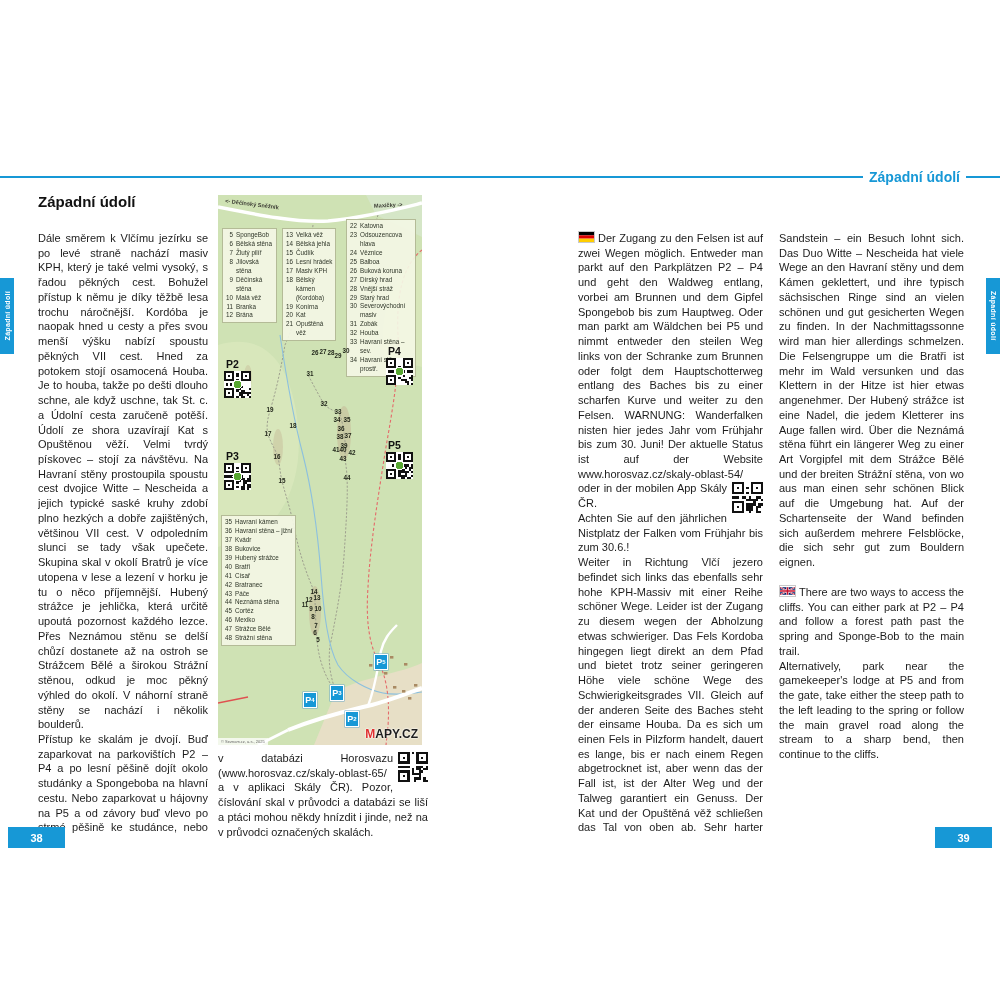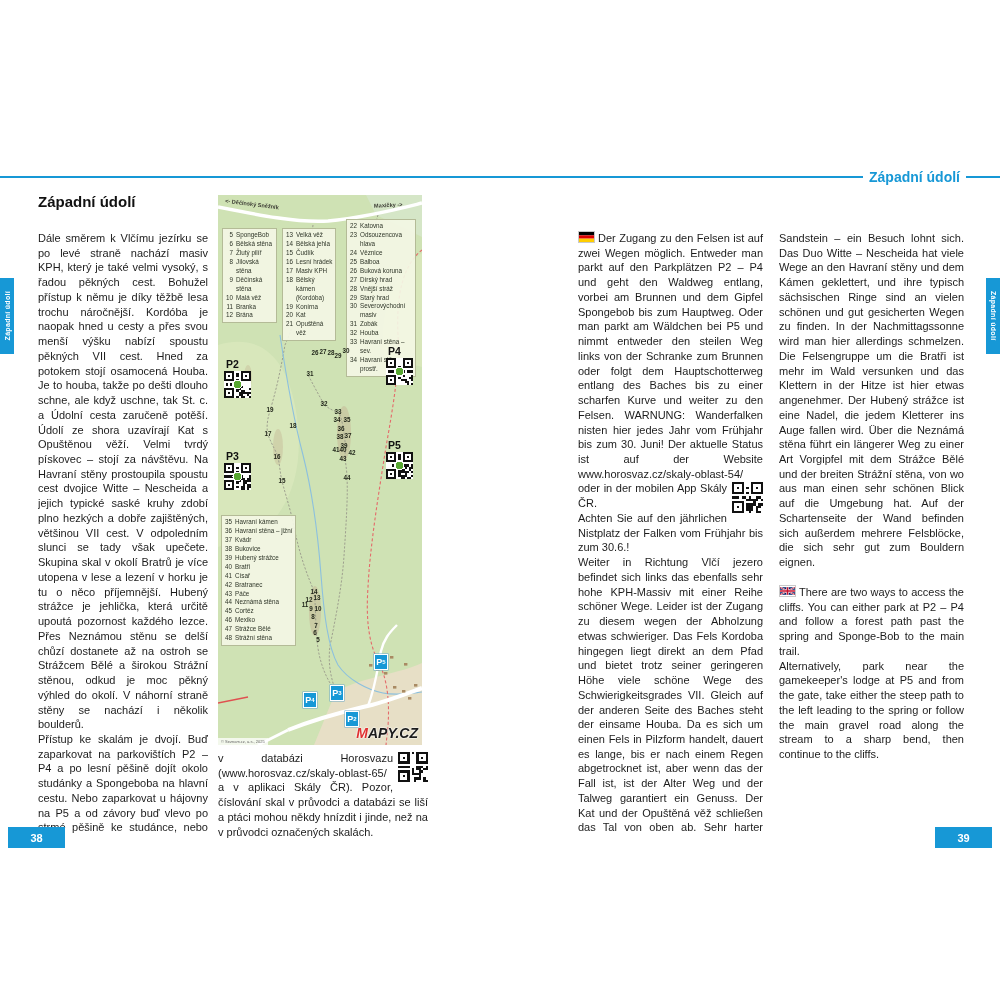--- a/index.html
+++ b/index.html
@@ -57,21 +57,21 @@
   .pmark{position:absolute;transform:translate(-50%,-50%);width:14px;height:16px;background:#1798d6;
          border:1.2px solid #fff;box-shadow:0 0 0 .5px #6aa7c9;color:#fff;font-weight:bold;font-size:9px;
          display:flex;align-items:center;justify-content:center;box-sizing:border-box;}
   .pmark sub{font-size:6px;line-height:1;}
   .station{position:absolute;width:28px;}
   .station .slabel{font-size:10.5px;font-weight:bold;color:#111;margin:0 0 1px 2px;}
   .station .qr{width:27px;height:27px;}
   .roadlabel{position:absolute;font-size:5.6px;font-weight:bold;color:#3d3d35;white-space:nowrap;}
   .rl-left{left:7px;top:6px;transform:rotate(7deg);}
   .rl-right{left:156px;top:7px;transform:rotate(-3deg);}
-  .maplogo{position:absolute;right:4px;bottom:4px;font-size:14px;font-weight:bold;font-style:italic;
+  .maplogo{position:absolute;right:4px;bottom:4px;font-size:12px;font-weight:bold;
            color:#1c1c1c;text-shadow:0 0 2px #fff,0 0 2px #fff;}
   .maplogo .m{color:#e03030;}
   .attribution{position:absolute;left:0;bottom:0;background:rgba(255,255,255,.75);font-size:4px;
                color:#666;padding:1px 3px;}
 </style>
 </head>
 <body>
 
 <div class="sheet">
 

